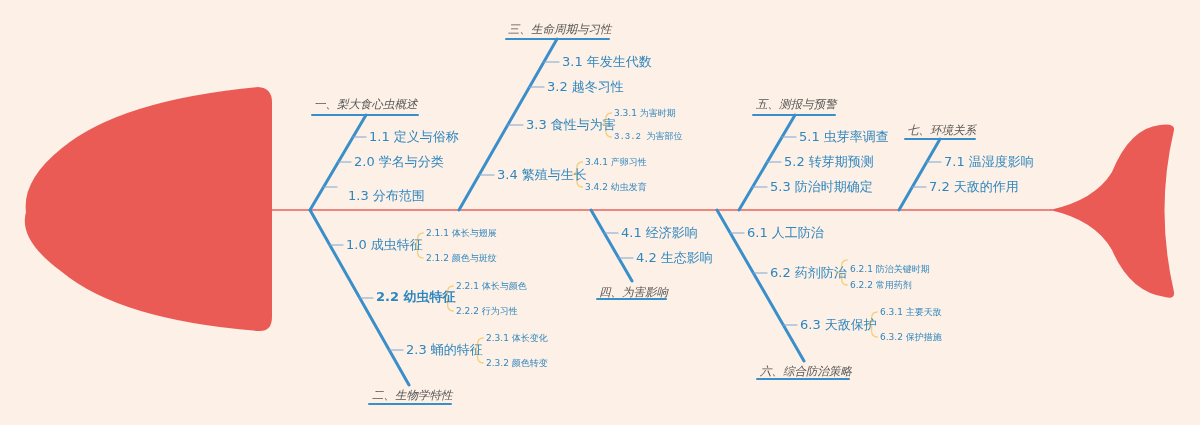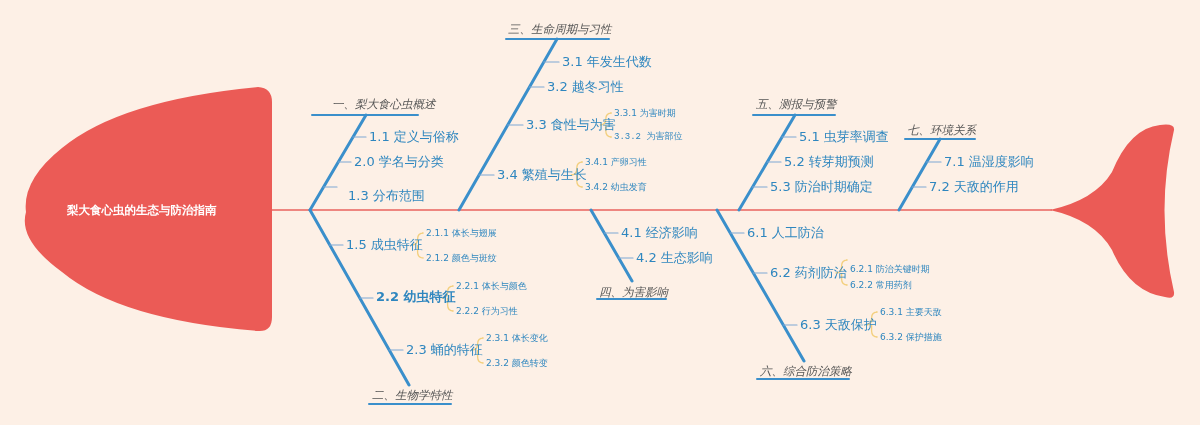--- a/index.html
+++ b/index.html
@@ -71,29 +71,28 @@
         <line x1="783.2582781456954" y1="325" x2="797" y2="325" stroke="#7fa7d4" stroke-width="1.2" stroke-linecap="round"></line>
         <path d="M 867.2 325 L 865.6 325 Q 871.6 325 871.6 319 L 871.6 318 Q 871.6 312 877.6 312 L 876 312" fill="none" stroke="#f3cf7d" stroke-width="1.3"></path>
         <path d="M 871.6 325 L 871.6 331 Q 871.6 337 877.6 337 L 876 337" fill="none" stroke="#f3cf7d" stroke-width="1.3"></path>
         <line x1="940" y1="139" x2="899" y2="210" stroke="#3a8fcb" stroke-width="3" stroke-linecap="round"></line>
         <line x1="905" y1="139" x2="975" y2="139" stroke="#3a8fcb" stroke-width="2" stroke-linecap="round"></line>
         <line x1="926.7183098591549" y1="162" x2="941" y2="162" stroke="#7fa7d4" stroke-width="1.2" stroke-linecap="round"></line>
         <line x1="912.2816901408451" y1="187" x2="926" y2="187" stroke="#7fa7d4" stroke-width="1.2" stroke-linecap="round"></line>
       </g>
   </svg>
 
-  <div class="txt head-title" style="left:67px; top:203px;">梨大食心虫的生态与防治指南</div>
 
   <div id="labels">
-      <div class="txt cat-title" style="left: 332px; top: 97px;">一、梨大食心虫概述</div>
+      <div class="txt cat-title" style="left: 314px; top: 97px;">一、梨大食心虫概述</div>
       <div class="txt sub-label" style="left: 369px; top: 130px;">1.1 定义与俗称</div>
       <div class="txt sub-label" style="left: 354px; top: 155px;">2.0 学名与分类</div>
       <div class="txt sub-label" style="left: 348px; top: 180px; margin-top: 9px;">1.3 分布范围</div>
       <div class="txt cat-title" style="left: 372px; top: 388px;">二、生物学特性</div>
-      <div class="txt sub-label" style="left: 346px; top: 238px;">1.5 成虫特征</div>
+      <div class="txt sub-label" style="left: 346px; top: 238px;">1.0 成虫特征</div>
       <div class="txt leaf-label" style="left: 426px; top: 226px;">2.1.1 体长与翅展</div>
       <div class="txt leaf-label" style="left: 426px; top: 251px;">2.1.2 颜色与斑纹</div>
       <div class="txt sub-label" style="left: 376px; top: 290px; font-weight: bold;">2.2 幼虫特征</div>
       <div class="txt leaf-label" style="left: 456px; top: 279px;">2.2.1 体长与颜色</div>
       <div class="txt leaf-label" style="left: 456px; top: 304px;">2.2.2 行为习性</div>
       <div class="txt sub-label" style="left: 406px; top: 343px;">2.3 蛹的特征</div>
       <div class="txt leaf-label" style="left: 486px; top: 331px;">2.3.1 体长变化</div>
       <div class="txt leaf-label" style="left: 486px; top: 356px;">2.3.2 颜色转变</div>
       <div class="txt cat-title" style="left: 508px; top: 22px;">三、生命周期与习性</div>
       <div class="txt sub-label" style="left: 562px; top: 55px;">3.1 年发生代数</div>

